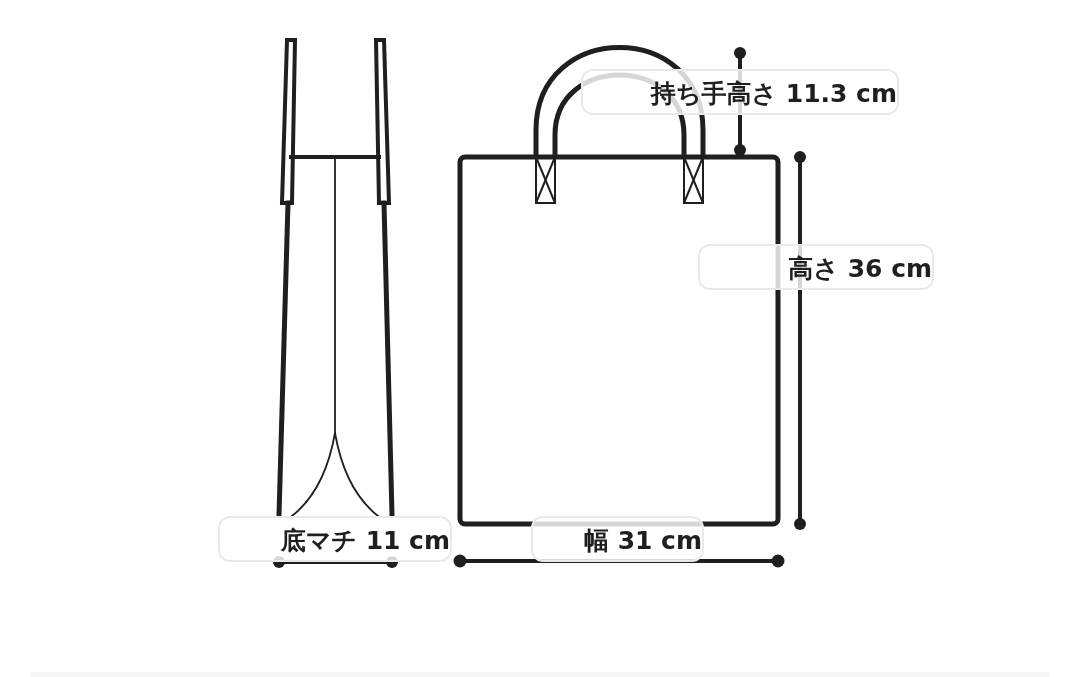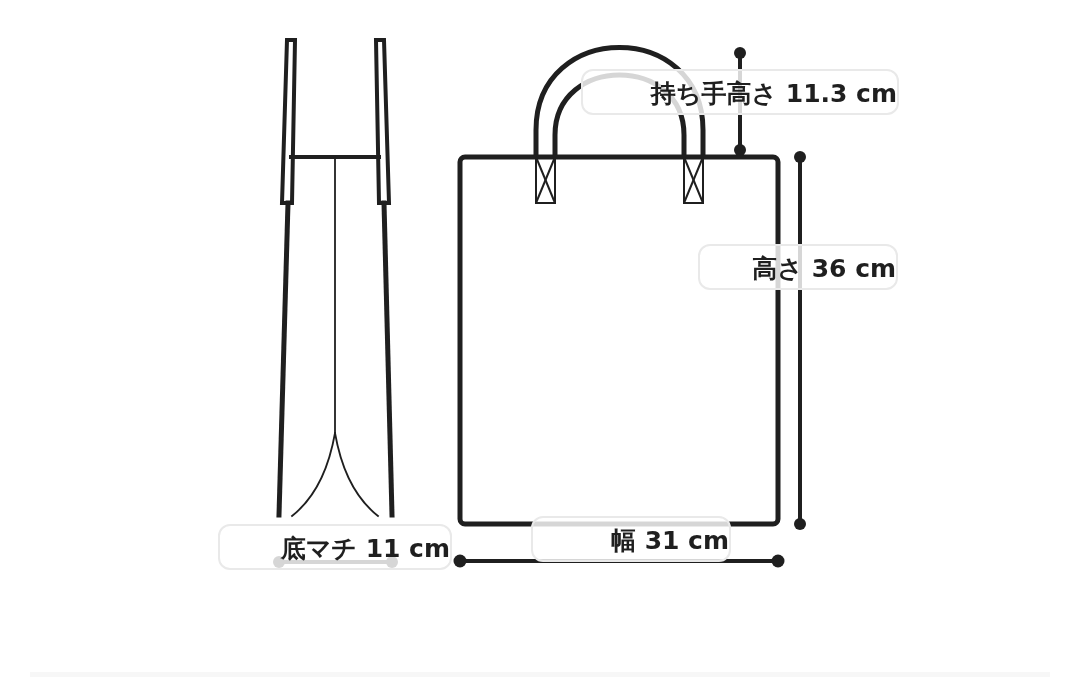--- a/index.html
+++ b/index.html
@@ -76,17 +76,17 @@
     <circle cx="800" cy="157" r="6" fill="#1f1f1f" stroke="none"></circle>
     <circle cx="800" cy="524" r="6" fill="#1f1f1f" stroke="none"></circle>
 
     <line x1="460" y1="561" x2="778" y2="561" stroke-width="4"></line>
     <circle cx="460" cy="561" r="6.5" fill="#1f1f1f" stroke="none"></circle>
     <circle cx="778" cy="561" r="6.5" fill="#1f1f1f" stroke="none"></circle>
   </g>
 </svg>
 
 <div class="label" style="left:581px; top:69px; width:318px;">持ち手高さ 11.3 cm</div>
-<div class="label" style="left:698px; top:244px; width:200px;padding-left:41px;">高さ 36 cm</div>
-<div class="label" style="left:218px; top:516px; width:234px;margin-top:8px;">底マチ 11 cm</div>
-<div class="label" style="left:531px; top:516px; width:200px;">幅 31 cm</div>
+<div class="label" style="left:698px; top:244px; width:236px;padding-left:41px;">高さ 36 cm</div>
+<div class="label" style="left:218px; top:516px; width:234px;">底マチ 11 cm</div>
+<div class="label" style="left:531px; top:516px; width:173px;">幅 31 cm</div>
 
 <div class="bottom-strip"></div>
 
 </body></html>

